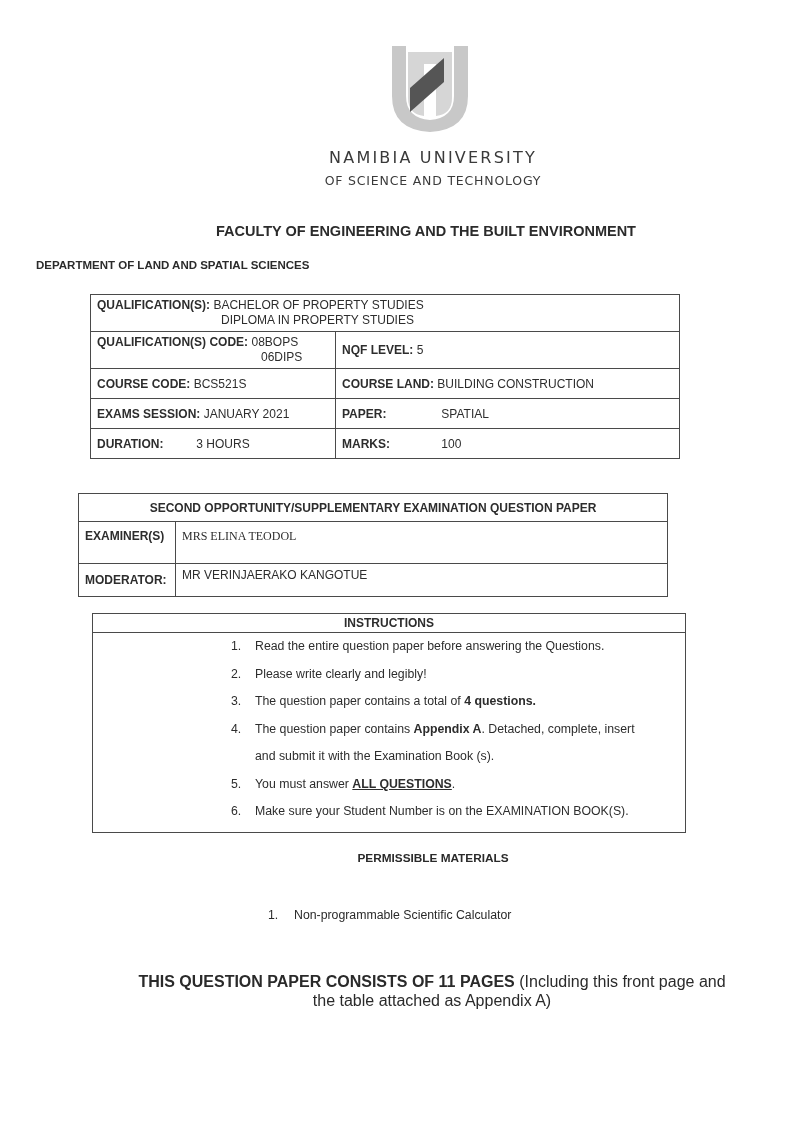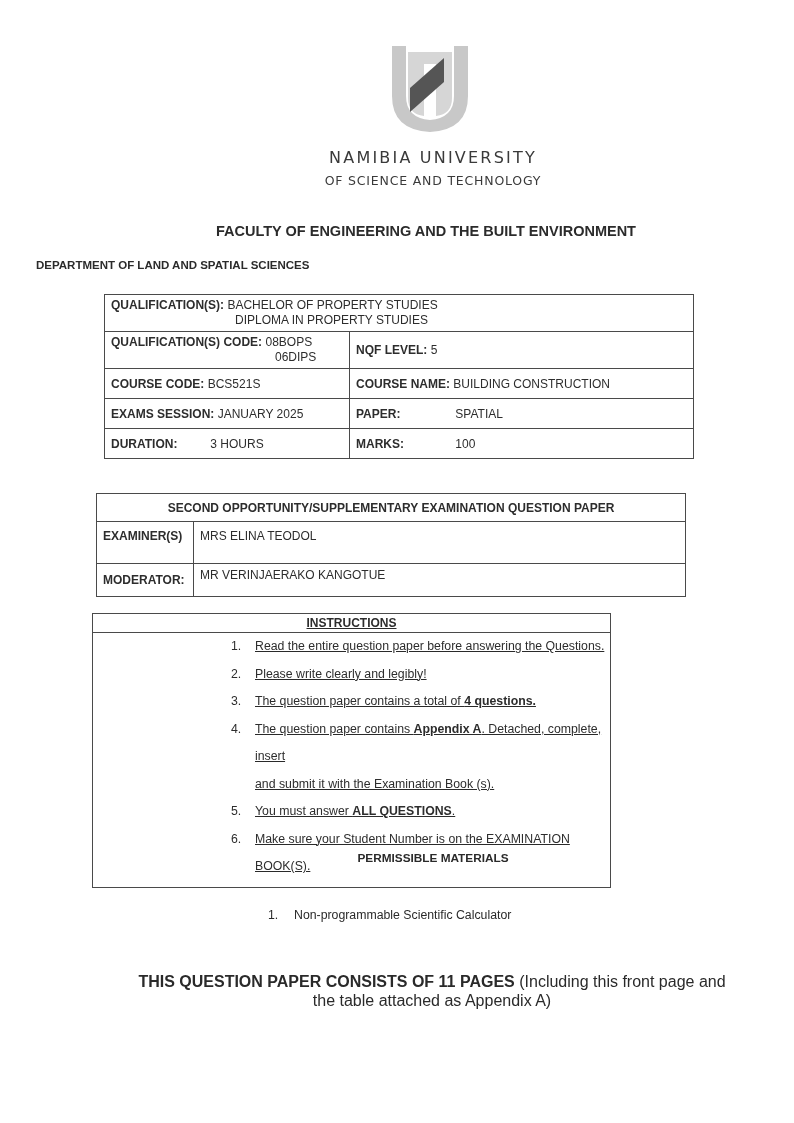--- a/index.html
+++ b/index.html
@@ -11,25 +11,25 @@
               font-family:"DejaVu Sans", sans-serif; font-size:16px; letter-spacing:2.2px; color:#3a3a3a; }
   .uni-sub { left:0; width:794px; top:173px; text-align:center;
              font-family:"DejaVu Sans", sans-serif; font-size:12.5px; letter-spacing:0.8px; color:#3a3a3a; }
   .faculty { left:0; width:780px; top:223px; text-align:center; font-weight:bold; font-size:14.5px; color:#2b2b2b; }
   .dept { left:0; width:780px; top:259px; text-align:left; font-weight:bold; font-size:11.5px; color:#2b2b2b; }
 
   table { border-collapse:collapse; position:absolute; }
   td { border:1px solid #4a4a4a; font-size:12px; padding:0 6px; vertical-align:middle; color:#2d2d2d; }
   .b { font-weight:bold; }
 
-  .t1 { left:104px; top:294px; width:590px;padding-left:17px; }
+  .t1 { left:90px; top:294px; width:590px;padding-left:17px; }
   .t1 td { height:29px; }
-  .t2 { left:96px; top:493px; width:590px; }
+  .t2 { left:78px; top:493px; width:590px; }
   .t2 td { height:28px; }
-  .t3 { left:92px; top:613px; width:519px;text-decoration:underline; }
+  .t3 { left:92px; top:613px; width:594px; }
   .instr-list { list-style:none; margin:0; padding:0 0 6px 0; }
   .instr-list li { position:relative; padding-left:162px; line-height:27.5px; font-size:12.3px; }
   .instr-list li .num { position:absolute; left:138px; }
   .u { text-decoration:underline; font-weight:bold; }
 
   .perm-title { left:0; width:794px; top:851px; text-align:center; font-weight:bold; font-size:11.8px; }
   .perm-item { left:232px; top:887px; font-size:12.3px;margin-top:21px; }
   .footer { left:90px; width:612px; top:972px; text-align:center; font-size:16px; line-height:19px; }
 </style>
 </head>
@@ -67,28 +67,28 @@
       <span class="b">NQF LEVEL:</span>
       <span>5</span>
     </td>
   </tr>
   <tr>
     <td>
       <span class="b">COURSE CODE:</span>
       <span>BCS521S</span>
     </td>
     <td>
-      <span class="b">COURSE NAME:</span>
+      <span class="b">COURSE LAND:</span>
       <span>BUILDING CONSTRUCTION</span>
     </td>
   </tr>
   <tr>
     <td>
       <span class="b">EXAMS SESSION:</span>
-      <span>JANUARY 2025</span>
+      <span>JANUARY 2021</span>
     </td>
     <td>
       <span class="b" style="display:inline-block;width:96px">PAPER:</span>
       <span>SPATIAL</span>
     </td>
   </tr>
   <tr>
     <td>
       <span class="b" style="display:inline-block;width:96px">DURATION:</span>
       <span>3 HOURS</span>
@@ -101,21 +101,21 @@
 </tbody>
   </table>
 
 <table class="t2">
   <tbody>
       <tr>
     <td colspan="2" class="b" style="text-align:center; height:27px;">SECOND OPPORTUNITY/SUPPLEMENTARY EXAMINATION QUESTION PAPER</td>
   </tr>
   <tr>
     <td class="b" style="width:84px; height:34px; vertical-align:top; padding-top:7px;">EXAMINER(S)</td>
-    <td style="vertical-align:top; padding-top:7px;">MRS ELINA TEODOL</td>
+    <td style="vertical-align:top; padding-top:7px;font-family:Liberation Serif, serif;">MRS ELINA TEODOL</td>
   </tr>
   <tr>
     <td class="b" style="height:28px;">MODERATOR:</td>
     <td style="vertical-align:top; padding-top:4px;">MR VERINJAERAKO KANGOTUE</td>
   </tr>
 </tbody>
   </table>
 
 <table class="t3">
   <tbody>

